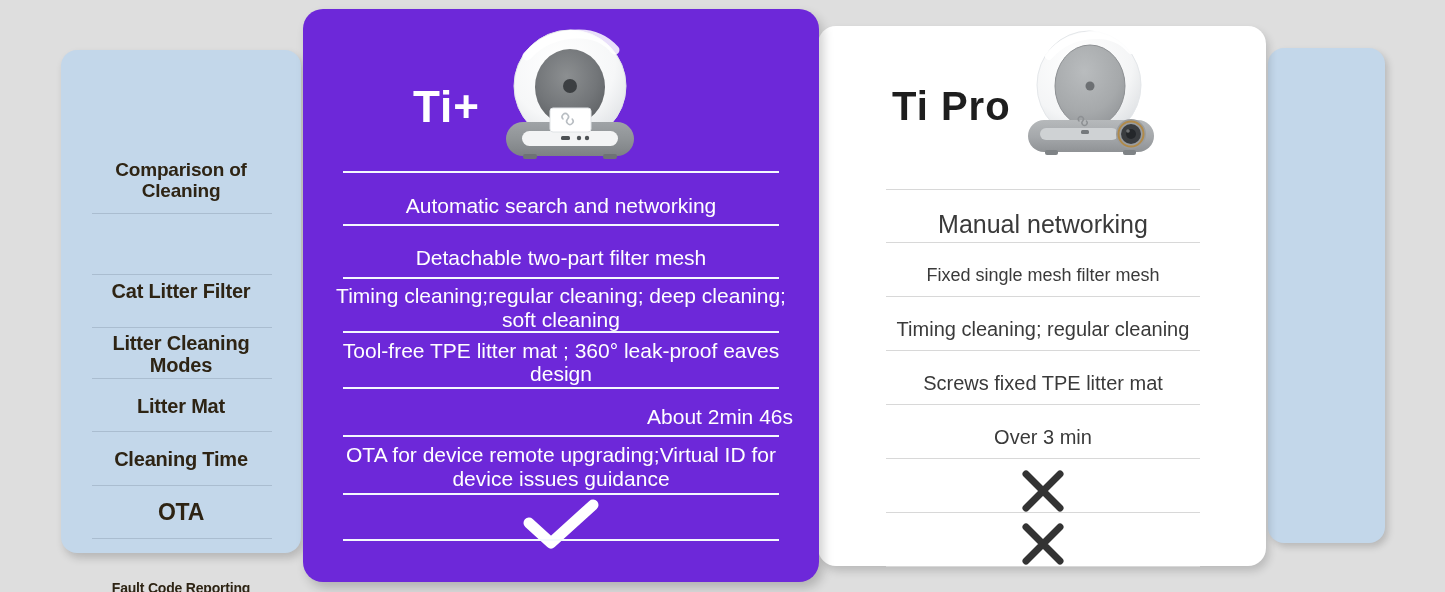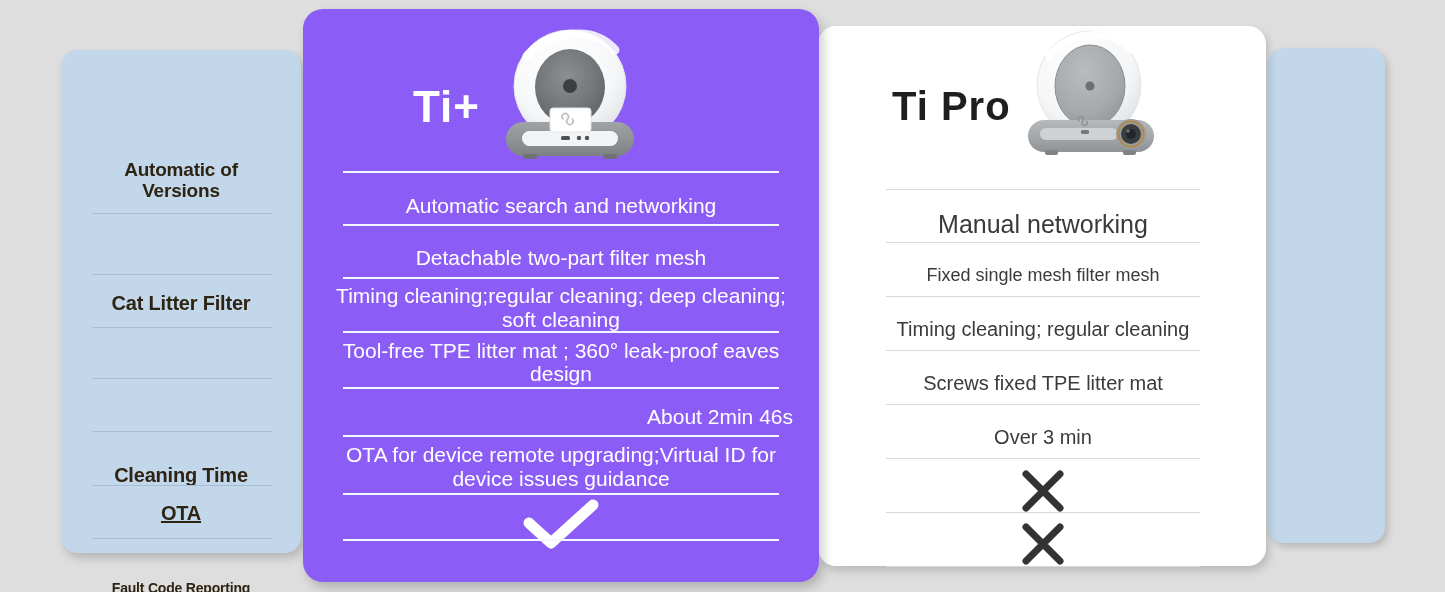--- a/index.html
+++ b/index.html
@@ -79,21 +79,21 @@
     background: #aabdd0;
   }
 
   
   .card-tiplus {
     position: absolute;
     left: 303px;
     top: 9px;
     width: 516px;
     height: 573px;
-    background: #8b5cf6;
+    background: #6d28d9;
     border-radius: 20px;
     box-shadow: 4px 6px 11px rgba(0,0,0,0.20);
     z-index: 4;
   }
   .card-tiplus .mdiv {
     position: absolute;
     left: 40px;
     width: 436px;
     height: 2px;
     background: #f4f8fe;
@@ -177,36 +177,42 @@
 </head>
 <body>
 
 <div id="stage">
 
   <div class="panel-right"></div>
 
   <div class="panel-left">
     <div class="rows" id="left-rows">
         <div class="lrow" style="top:105px;height:50px;">
-          <span class="lbl" style="font-size:19px;">Automatic of Versions</span>
+          <span class="lbl" style="font-size:19px;">Comparison of Cleaning</span>
         </div>
         <div class="ldiv" style="top:163px;"></div>
         <div class="ldiv" style="top:224px;"></div>
-        <div class="lrow" style="top:236px;height:34px;text-align:right;">
+        <div class="lrow" style="top:224px;height:34px;text-align:right;">
           <span class="lbl" style="font-size:20px;">Cat Litter Filter</span>
         </div>
         <div class="ldiv" style="top:277px;"></div>
+        <div class="lrow" style="top:283px;height:42px;">
+          <span class="lbl" style="font-size:20px;">Litter Cleaning Modes</span>
+        </div>
         <div class="ldiv" style="top:328px;"></div>
+        <div class="lrow" style="top:339px;height:34px;">
+          <span class="lbl" style="font-size:20px;">Litter Mat</span>
+        </div>
         <div class="ldiv" style="top:381px;"></div>
-        <div class="lrow" style="top:408px;height:34px;">
+        <div class="lrow" style="top:392px;height:34px;">
           <span class="lbl" style="font-size:20px;">Cleaning Time</span>
         </div>
         <div class="ldiv" style="top:435px;"></div>
         <div class="lrow" style="top:446px;height:34px;">
-          <span class="lbl" style="font-size:20px;text-decoration:underline;">OTA</span>
+          <span class="lbl" style="font-size:23px;">OTA</span>
         </div>
         <div class="ldiv" style="top:488px;"></div>
         <div class="lrow" style="top:498px;height:34px;">
           <span class="lbl" style="font-size:14px;margin-top:47px;">Fault Code Reporting</span>
         </div>
       </div>
   </div>
 
   <div class="card-tiplus">
     <div class="rows" id="tiplus-rows">

